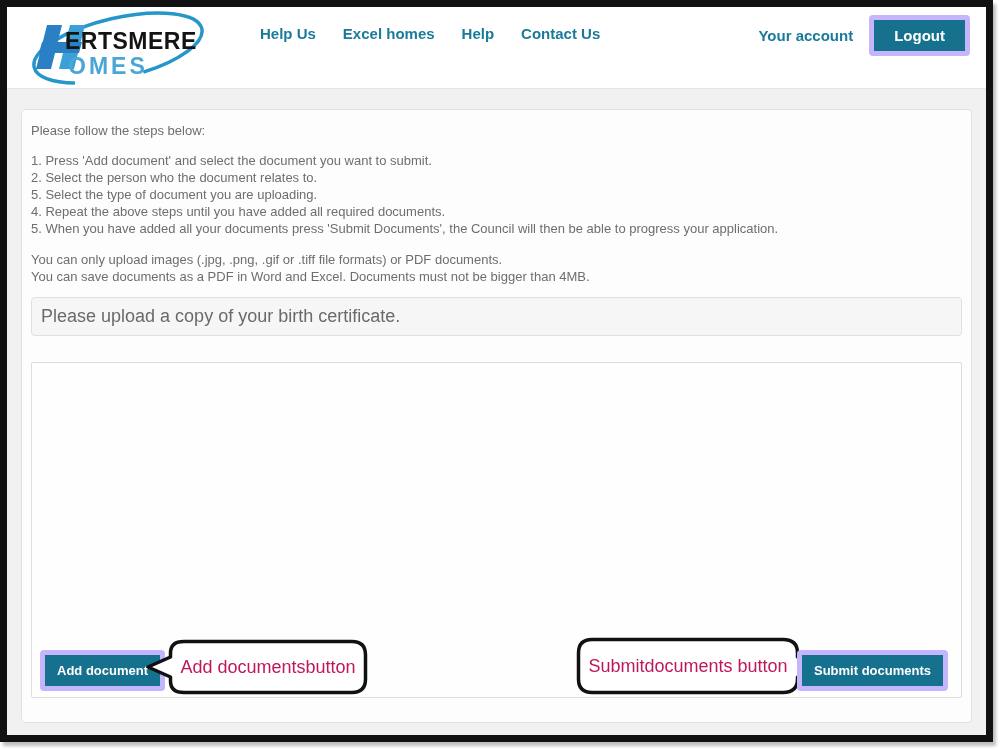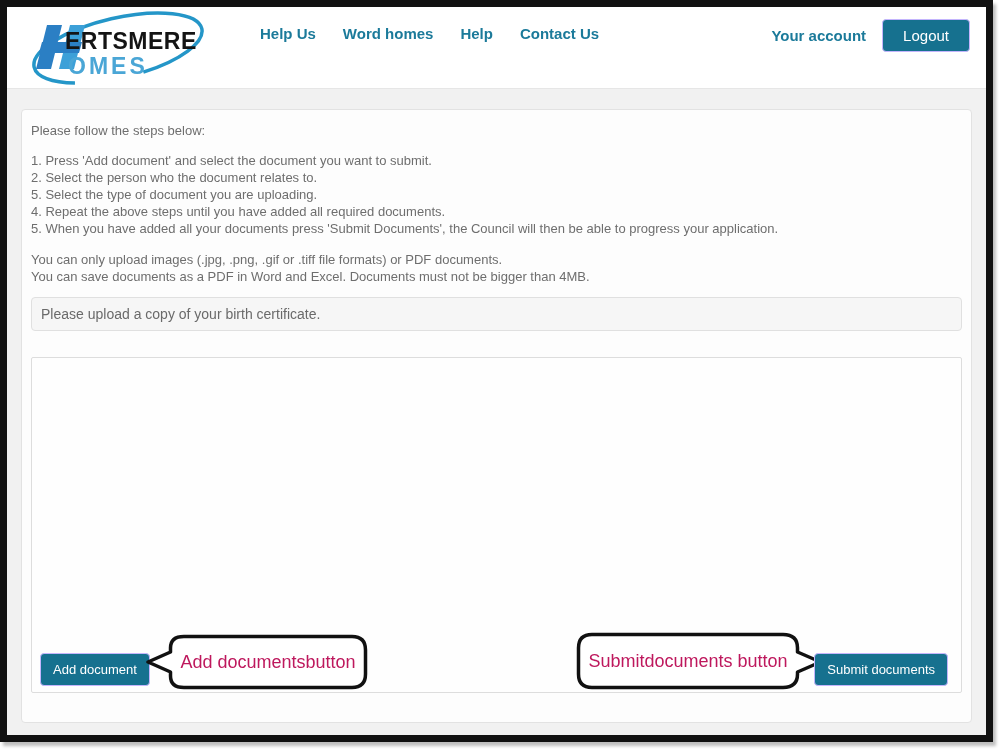--- a/index.html
+++ b/index.html
@@ -12,37 +12,37 @@
     overflow:hidden;
   }
 
   
   .header { position:relative; height:82px; background:#ffffff; border-bottom:1px solid #e6e6e6; }
   .logo { position:absolute; left:14px; top:2px; width:190px; height:80px; }
   .main-nav { position:absolute; left:253px; top:18px; display:flex; gap:27px; }
   .nav-link { color:#1b7a9a; font-weight:bold; font-size:15px; cursor:pointer; }
   .header-right { position:absolute; right:16px; top:10px; display:flex; align-items:center; gap:16px; height:36px; }
   .account-link { color:#1b7a9a; font-weight:bold; font-size:15px; cursor:pointer; }
-  .btn { background:#16718f; color:#ffffff; border:1px solid #c4b5fd; border-radius:4px;
-         font-family:"Liberation Sans", sans-serif; font-weight:normal; cursor:pointer; }
+  .btn { background:#16718f; color:#ffffff; border:5px solid #c4b5fd; border-radius:4px;
+         font-family:"Liberation Sans", sans-serif; font-weight:bold; cursor:pointer; }
   .logout-btn { font-size:15px; padding:7px 20px; }
 
   
   .page-bg { position:absolute; top:83px; left:0; right:0; bottom:0; background:#f1f1f1; padding-top:19px; }
   .panel {
     margin:0 14px; height:614px; background:#fdfdfd;
     border:1px solid #e2e2e2; border-radius:4px; padding:12px 9px 0 9px;
   }
   .body-text { color:#6e6e6e; font-size:13px; line-height:17px; }
   .steps-block { margin-top:13px; }
   .notes-block { margin-top:14px; }
 
   .alert-bar {
     margin-top:12px; background:#f6f6f6; border:1px solid #e0e0e0; border-radius:4px;
-    padding:8px 9px; color:#6a6a6a; font-size:14px;
+    padding:8px 9px; color:#6a6a6a; font-size:18px;
   }
 
   .doc-box {
     position:relative; margin-top:26px; height:336px;
     background:#fefefe; border:1px solid #dddddd; border-radius:2px;
   }
   .action-btn { position:absolute; bottom:6px; font-size:13px; padding:8px 12px; }
   .add-btn { left:8px; }
   .submit-btn { right:13px; }
 
@@ -76,21 +76,21 @@
         <polygon points="26,16 41,16 30,60 15,60" fill="#2b7fc4"></polygon>
         <polygon points="49,16 64,16 53,60 38,60" fill="#3ca0d8"></polygon>
         <polygon points="21,33 61,33 58,44 18,44" fill="#2b7fc4"></polygon>
       </g>
       <text x="44" y="40" font-size="23" font-weight="bold" fill="#141414" letter-spacing="0.5">ERTSMERE</text>
       <text x="47" y="65" font-size="23" font-weight="bold" fill="#4aa6d6" letter-spacing="3">OMES</text>
     </svg>
 
     <nav class="main-nav">
       <span class="nav-link">Help Us</span>
-      <span class="nav-link">Word homes</span>
+      <span class="nav-link">Excel homes</span>
       <span class="nav-link">Help</span>
       <span class="nav-link">Contact Us</span>
     </nav>
 
     <div class="header-right">
       <span class="account-link">Your account</span>
       <button class="btn logout-btn">Logout</button>
     </div>
   </div>
 

